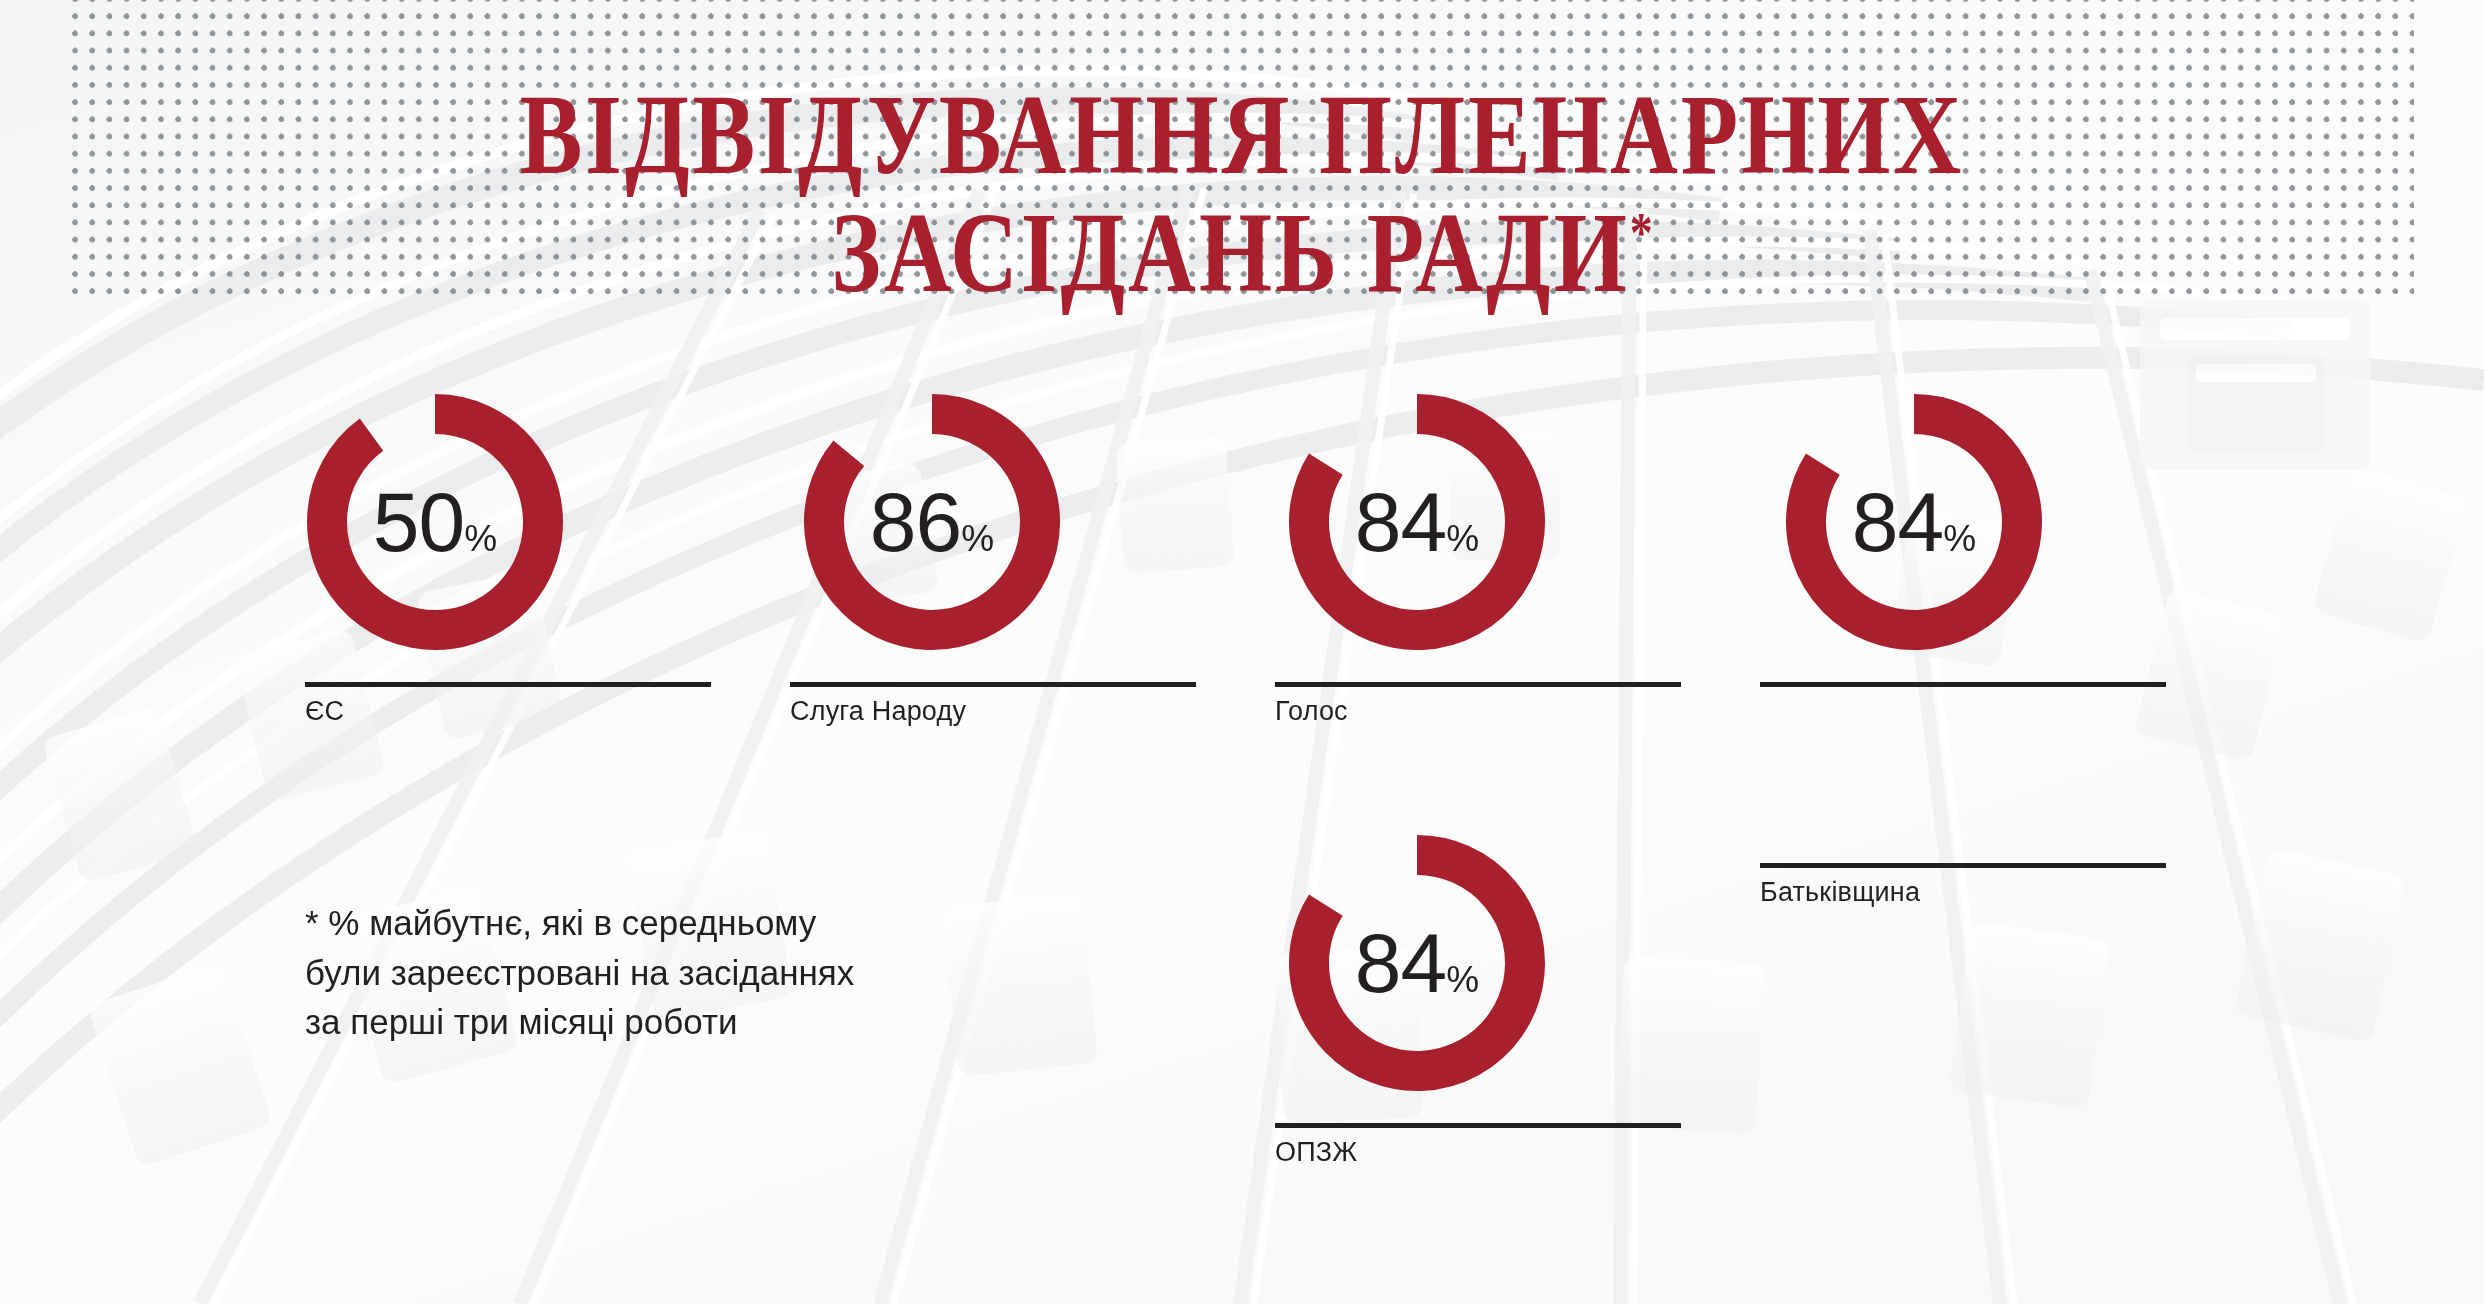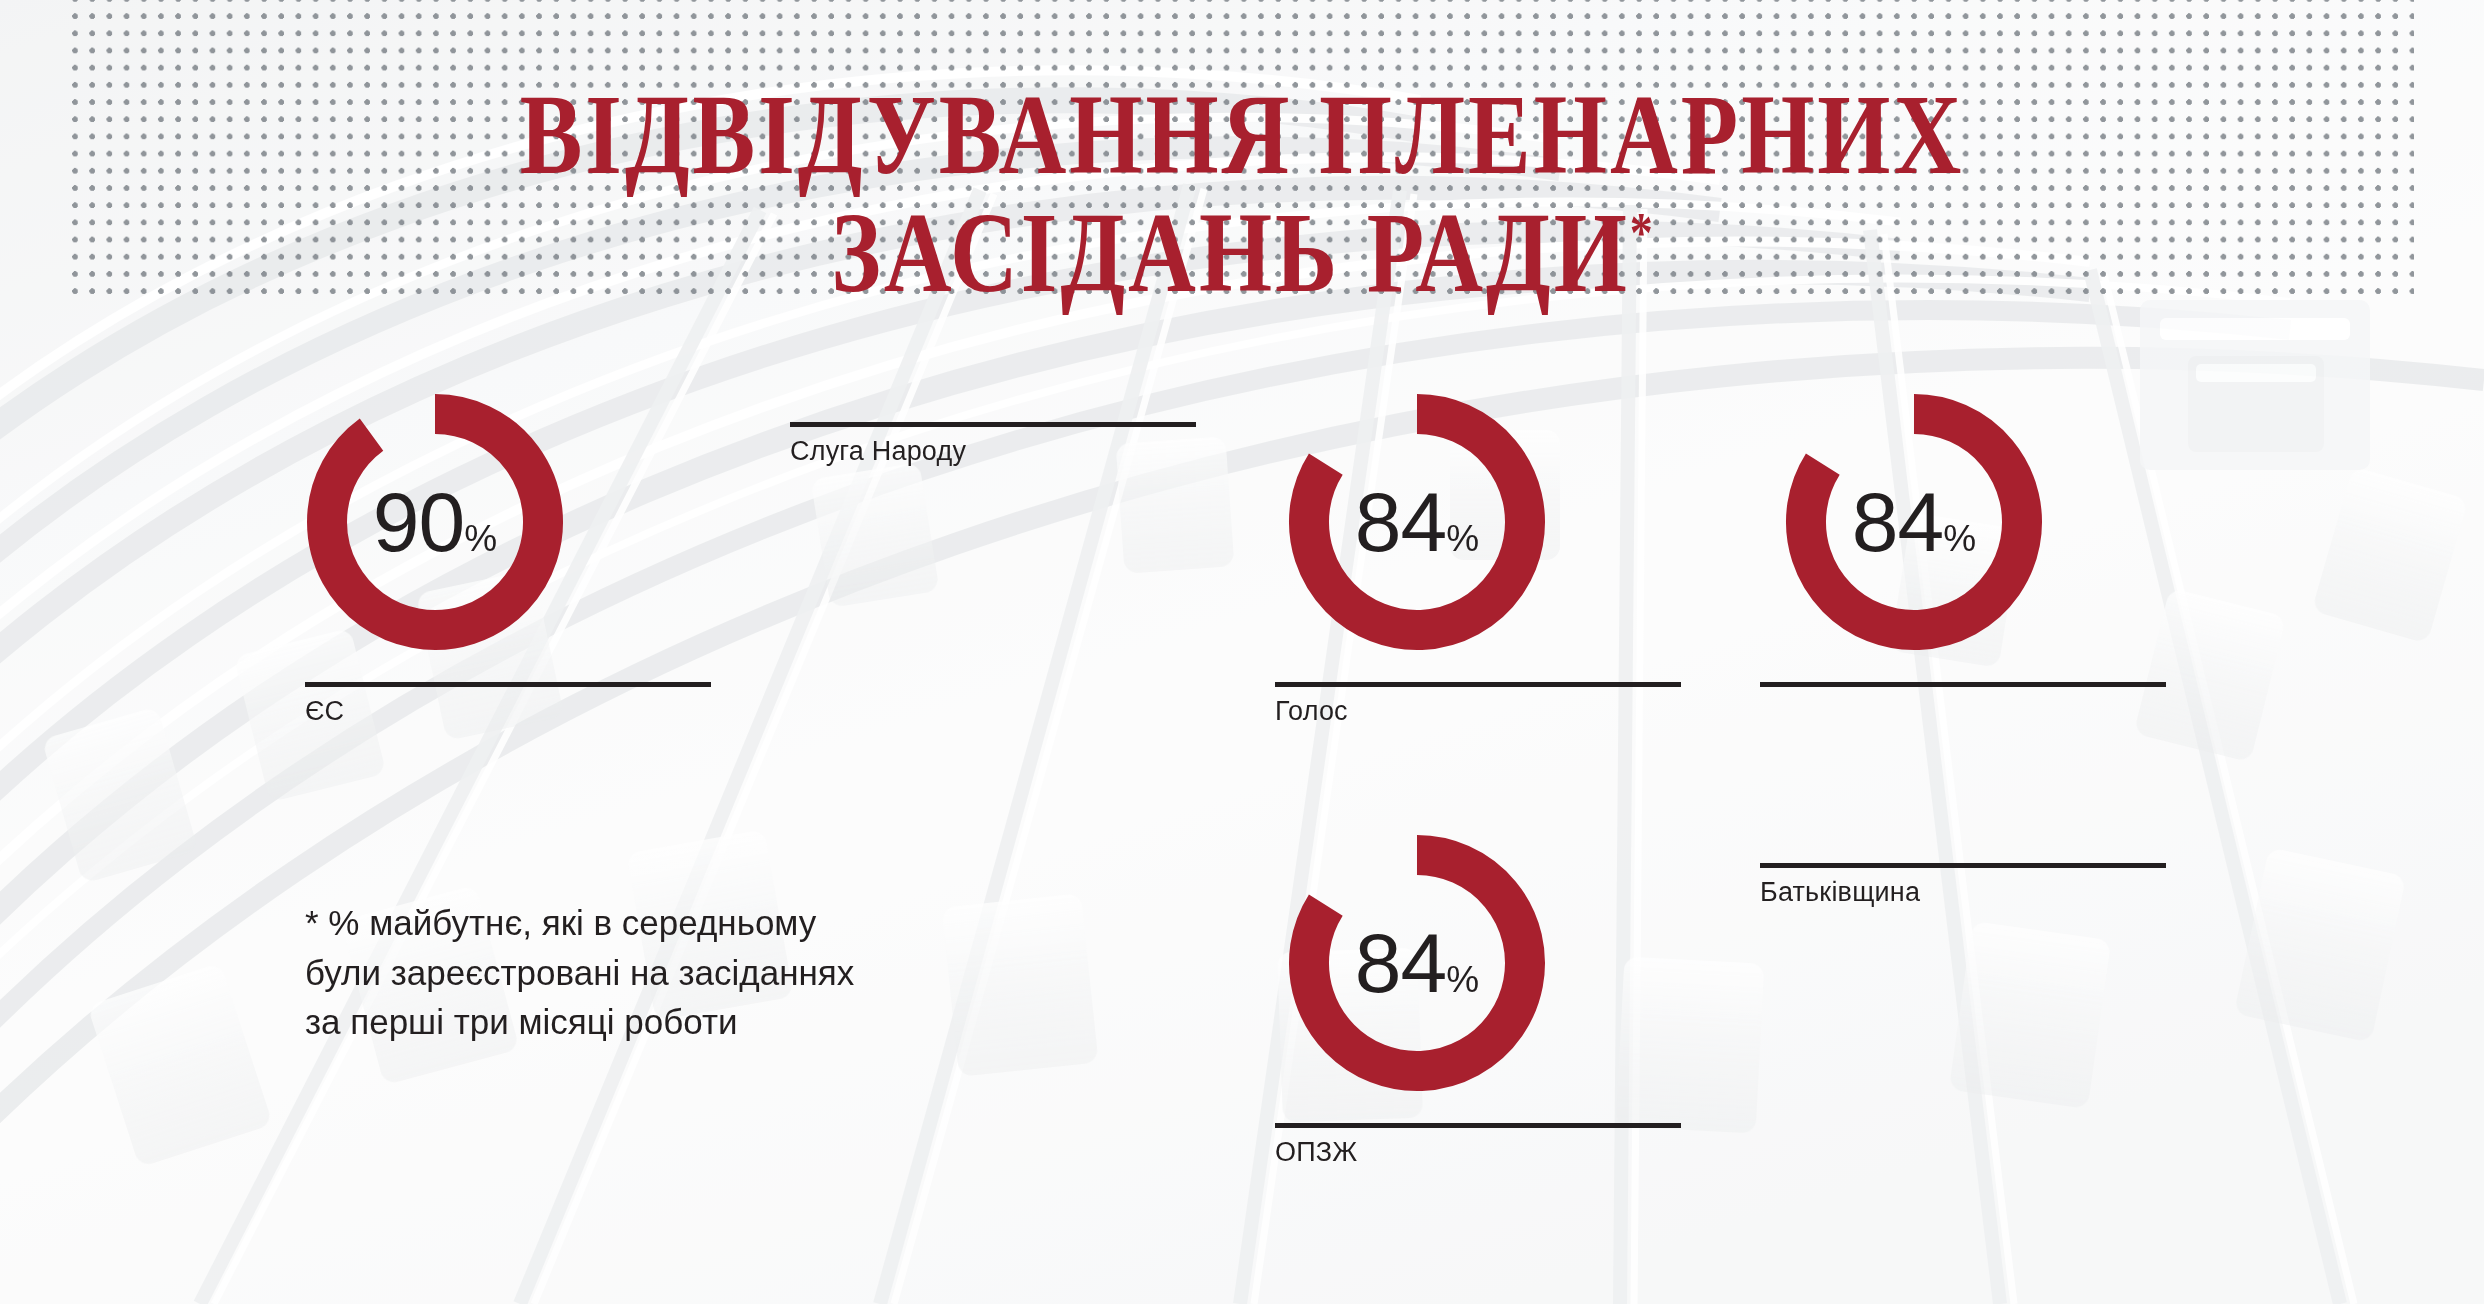--- a/index.html
+++ b/index.html
@@ -231,28 +231,36 @@
     <span class="title-line">ВІДВІДУВАННЯ ПЛЕНАРНИХ</span>
     <span class="title-line second"><span>ЗАСІДАНЬ РАДИ</span><span class="title-star">*</span></span>
   </div>
 
   <div class="chart" id="chart-es">
     <div class="donut" style="width:260px;height:260px;">
       <svg width="260" height="260" viewBox="0 0 260 260">
         <path d="M 130.00 22.00 A 108 108 0 1 1 66.52 42.63" fill="none" stroke="#A8202E" stroke-width="40"></path>
       </svg>
       <div class="donut-value">
-        <span class="num">90</span><span class="pct">%</span>
+        <span class="num">50</span><span class="pct">%</span>
       </div>
     </div>
     <div class="chart-rule" style="margin-top:30px;width:406px;"></div>
     <div class="chart-label">ЄС</div>
   </div>
 
   <div class="chart" id="chart-sluha">
+    <div class="donut donut-shift-1" style="width:260px;height:260px;">
+      <svg width="260" height="260" viewBox="0 0 260 260">
+        <path d="M 130.00 22.00 A 108 108 0 1 1 46.78 61.16" fill="none" stroke="#A8202E" stroke-width="40"></path>
+      </svg>
+      <div class="donut-value">
+        <span class="num">86</span><span class="pct">%</span>
+      </div>
+    </div>
     <div class="chart-rule" style="margin-top:30px;width:406px;"></div>
     <div class="chart-label">Слуга Народу</div>
   </div>
 
   <div class="chart" id="chart-holos">
     <div class="donut donut-shift-1" style="width:260px;height:260px;">
       <svg width="260" height="260" viewBox="0 0 260 260">
         <path d="M 130.00 22.00 A 108 108 0 1 1 38.81 72.13" fill="none" stroke="#A8202E" stroke-width="40"></path>
       </svg>
       <div class="donut-value">

